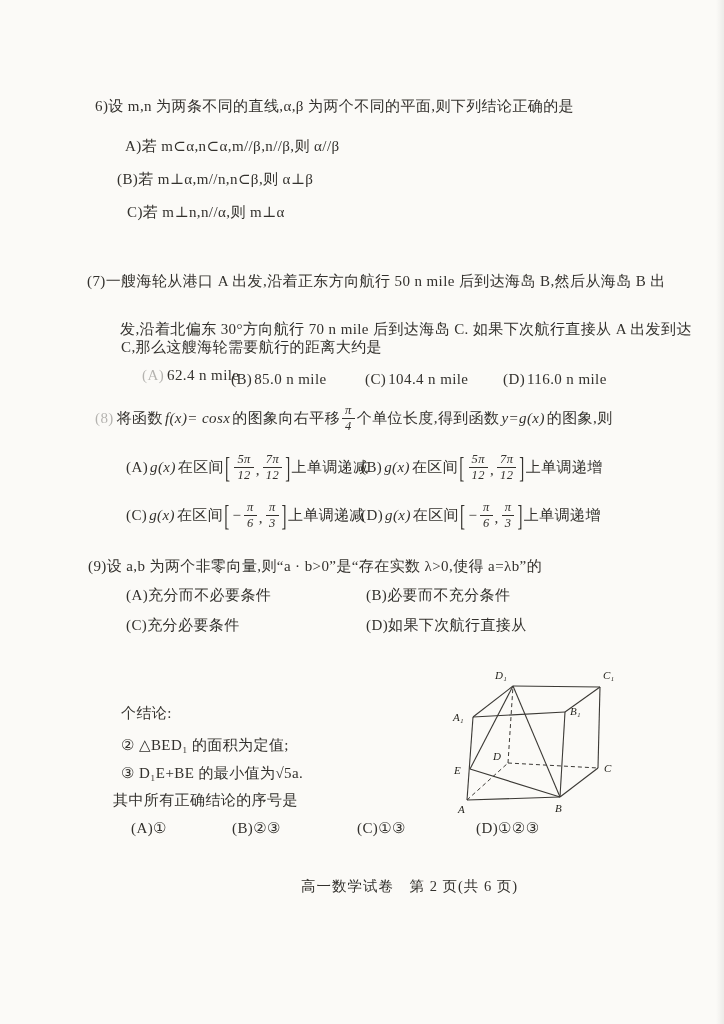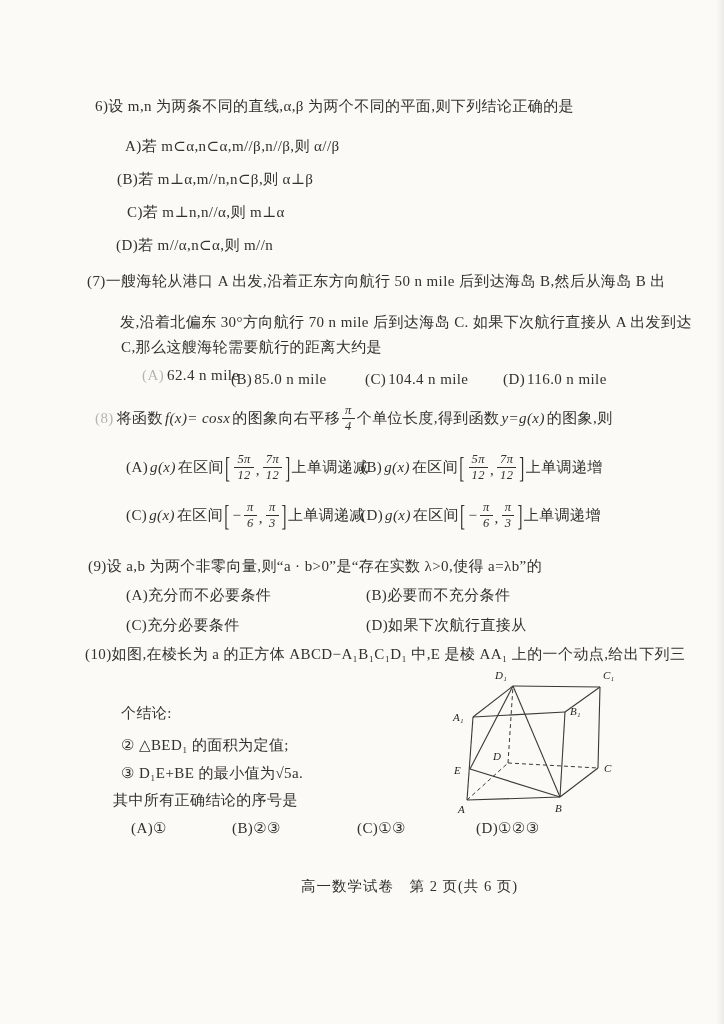--- a/index.html
+++ b/index.html
@@ -44,24 +44,23 @@
 </style>
 </head>
 <body>
 
 <div class="page">
 
   <div class="line" style="left:95px;top:97px">6)设 m,n 为两条不同的直线,α,β 为两个不同的平面,则下列结论正确的是</div>
   <div class="line" style="left:125px;top:137px">A)若 m⊂α,n⊂α,m//β,n//β,则 α//β</div>
   <div class="line" style="left:117px;top:170px">(B)若 m⊥α,m//n,n⊂β,则 α⊥β</div>
   <div class="line" style="left:127px;top:203px">C)若 m⊥n,n//α,则 m⊥α</div>
-  <div class="line" style="left:116px;top:236px">(D)若 m//α,n⊂α,则 m//n</div>
 
   <div class="line" style="left:87px;top:272px">(7)一艘海轮从港口 A 出发,沿着正东方向航行 50 n mile 后到达海岛 B,然后从海岛 B 出</div>
-  <div class="line" style="left:120px;top:313px">发,沿着北偏东 30°方向航行 70 n mile 后到达海岛 C. 如果下次航行直接从 A 出发到达</div>
+  <div class="line" style="left:120px;top:320px">发,沿着北偏东 30°方向航行 70 n mile 后到达海岛 C. 如果下次航行直接从 A 出发到达</div>
   <div class="line" style="left:121px;top:338px">C,那么这艘海轮需要航行的距离大约是</div>
   <div class="line" style="left:142px;top:367px">
     <span class="faded">(A)</span><span>62.4 n mile</span>
   </div>
   <div class="line" style="left:231px;top:371px">
     <span class="opt-label">(B)</span><span>85.0 n mile</span>
   </div>
   <div class="line" style="left:365px;top:371px">
     <span class="opt-label">(C)</span><span>104.4 n mile</span>
   </div>
@@ -158,21 +157,20 @@
     <span class="bk">]</span>
     <span>上单调递增</span>
   </div>
 
   <div class="line" style="left:88px;top:557px">(9)设 a,b 为两个非零向量,则“a · b&gt;0”是“存在实数 λ&gt;0,使得 a=λb”的</div>
   <div class="line" style="left:126px;top:586px">(A)充分而不必要条件</div>
   <div class="line" style="left:366px;top:586px">(B)必要而不充分条件</div>
   <div class="line" style="left:126px;top:616px">(C)充分必要条件</div>
   <div class="line" style="left:366px;top:616px">(D)如果下次航行直接从</div>
 
-  <div class="line" style="left:85px;top:645px">(10)如图,在棱长为 a 的正方体 ABCD−A₁B₁C₁D₁ 中,E 是棱 AA₁ 上的一个动点,给出下列三</div>
   <div class="line" style="left:121px;top:704px">个结论:</div>
   <div class="line" style="left:121px;top:736px">② △BED₁ 的面积为定值;</div>
   <div class="line" style="left:121px;top:764px">③ D₁E+BE 的最小值为√5a.</div>
   <div class="line" style="left:113px;top:791px">其中所有正确结论的序号是</div>
   <div class="line" style="left:131px;top:819px">(A)①</div>
   <div class="line" style="left:232px;top:819px">(B)②③</div>
   <div class="line" style="left:357px;top:819px">(C)①③</div>
   <div class="line" style="left:476px;top:819px">(D)①②③</div>
 
   <svg class="figure" style="left:441px;top:658px" width="212" height="164" viewBox="0 0 212 164">

